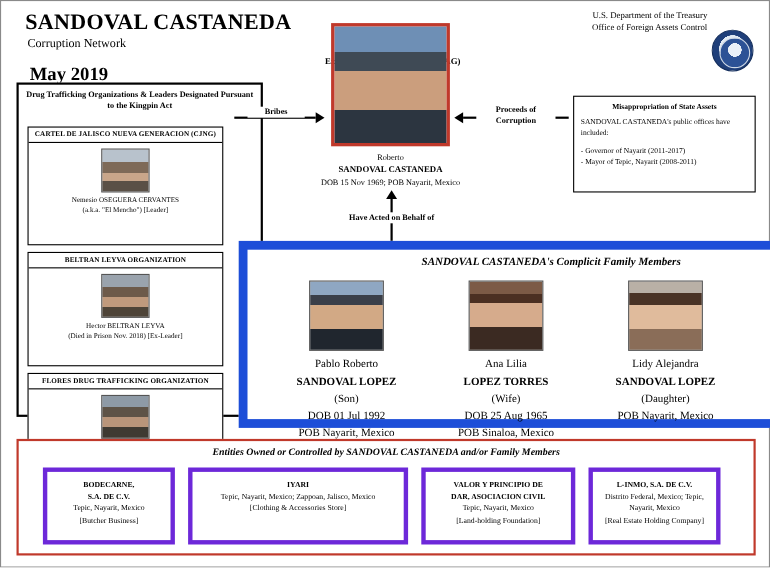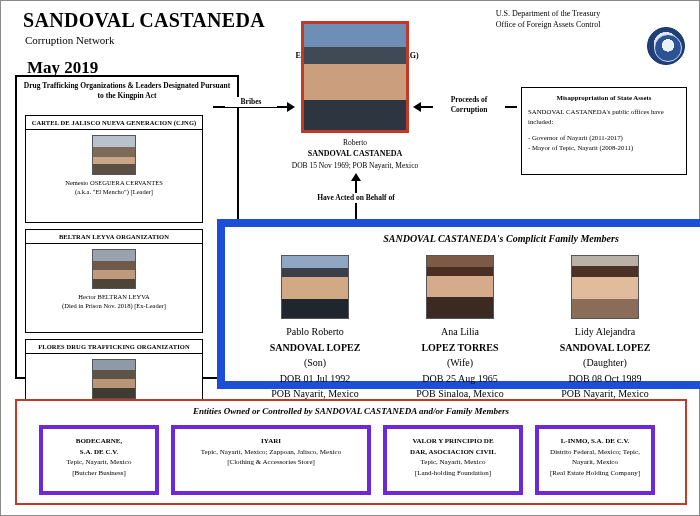--- a/index.html
+++ b/index.html
@@ -45,21 +45,21 @@
     left: 266px; top: 8px;
     width: 180px;
     text-align: center;
     font-size: 8px;
     font-weight: bold;
     margin-top: 42px;
   }
   .treasury {
     position: absolute;
     right: 56px; top: 8px;
-    text-align: center;
+    text-align: right;
     font-size: 8px;
     line-height: 1.35;
     width: 190px;
   }
   .seal {
     position: absolute;
     right: 14px; top: 26px;
     width: 38px; height: 38px;
     border-radius: 50%;
     background: radial-gradient(circle at 50% 45%, #ffffff 0%, #dfe8f2 45%, #1f3f7a 46%, #1f3f7a 100%);
@@ -345,21 +345,20 @@
         <div>POB Sinaloa, Mexico</div>
       </div>
     </div>
 
     <div class="fam" id="fam3">
       <div class="photo ph-lidy"></div>
       <div class="cap">
         <div>Lidy Alejandra</div>
         <div class="b">SANDOVAL LOPEZ</div>
         <div>(Daughter)</div>
-        <div>DOB 08 Oct 1989</div>
         <div>POB Nayarit, Mexico</div>
       </div>
     </div>
   </div>
 
   <div class="box" id="entities">
     <div class="sec-title">Entities Owned or Controlled by SANDOVAL CASTANEDA and/or Family Members</div>
 
     <div class="ent" id="ent1">
       <div class="n">BODECARNE,</div>

